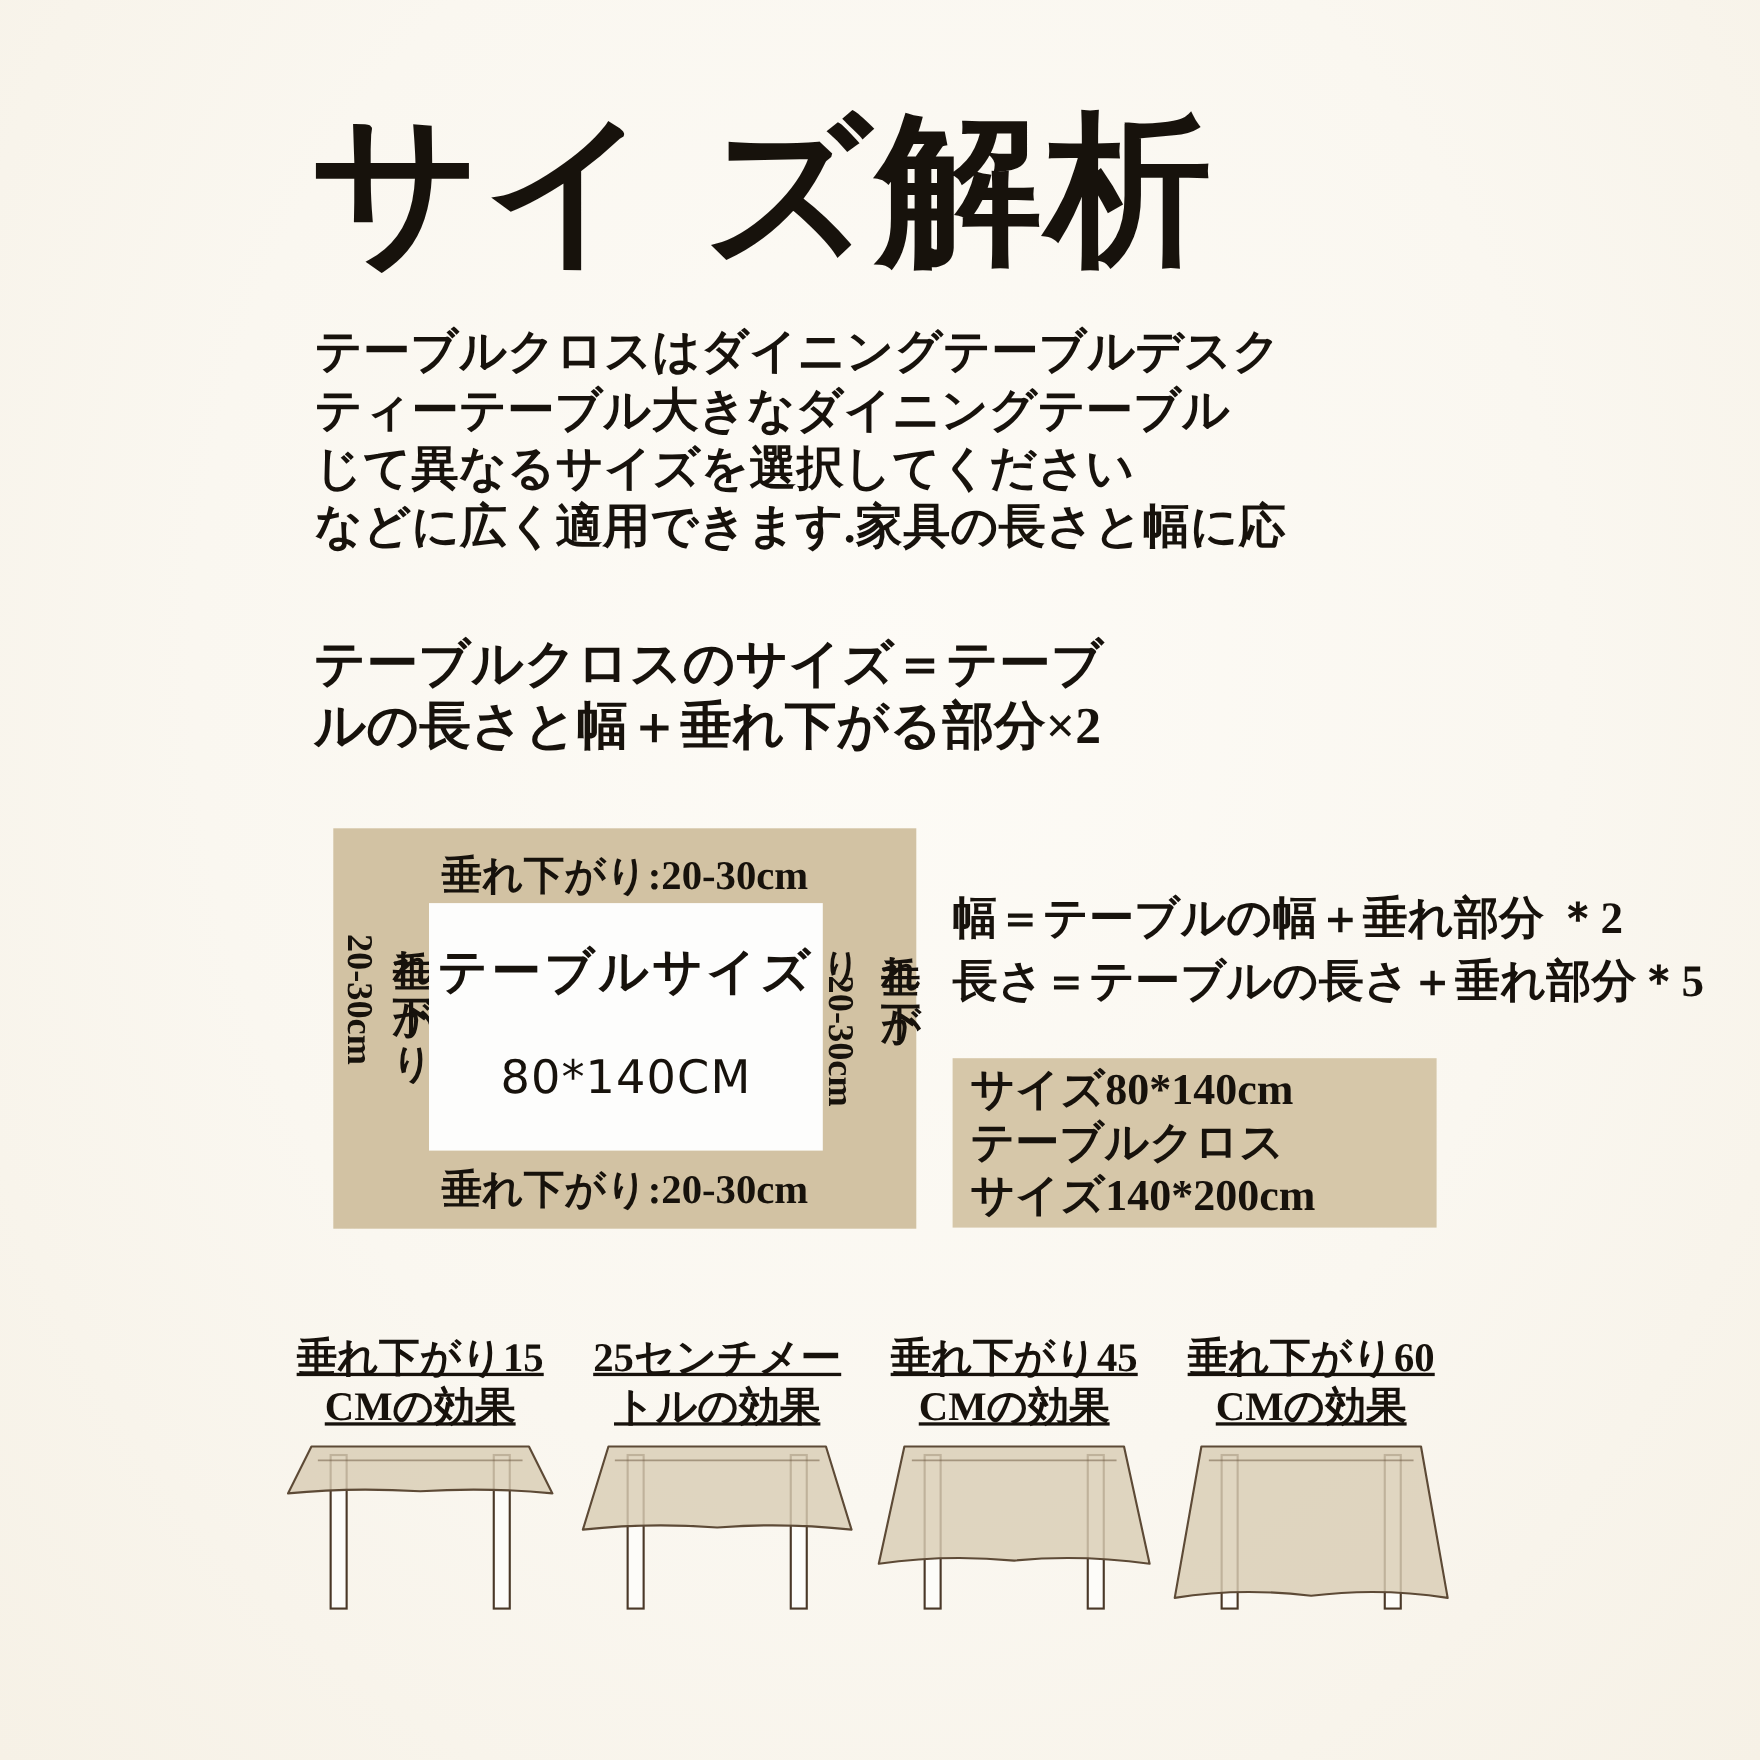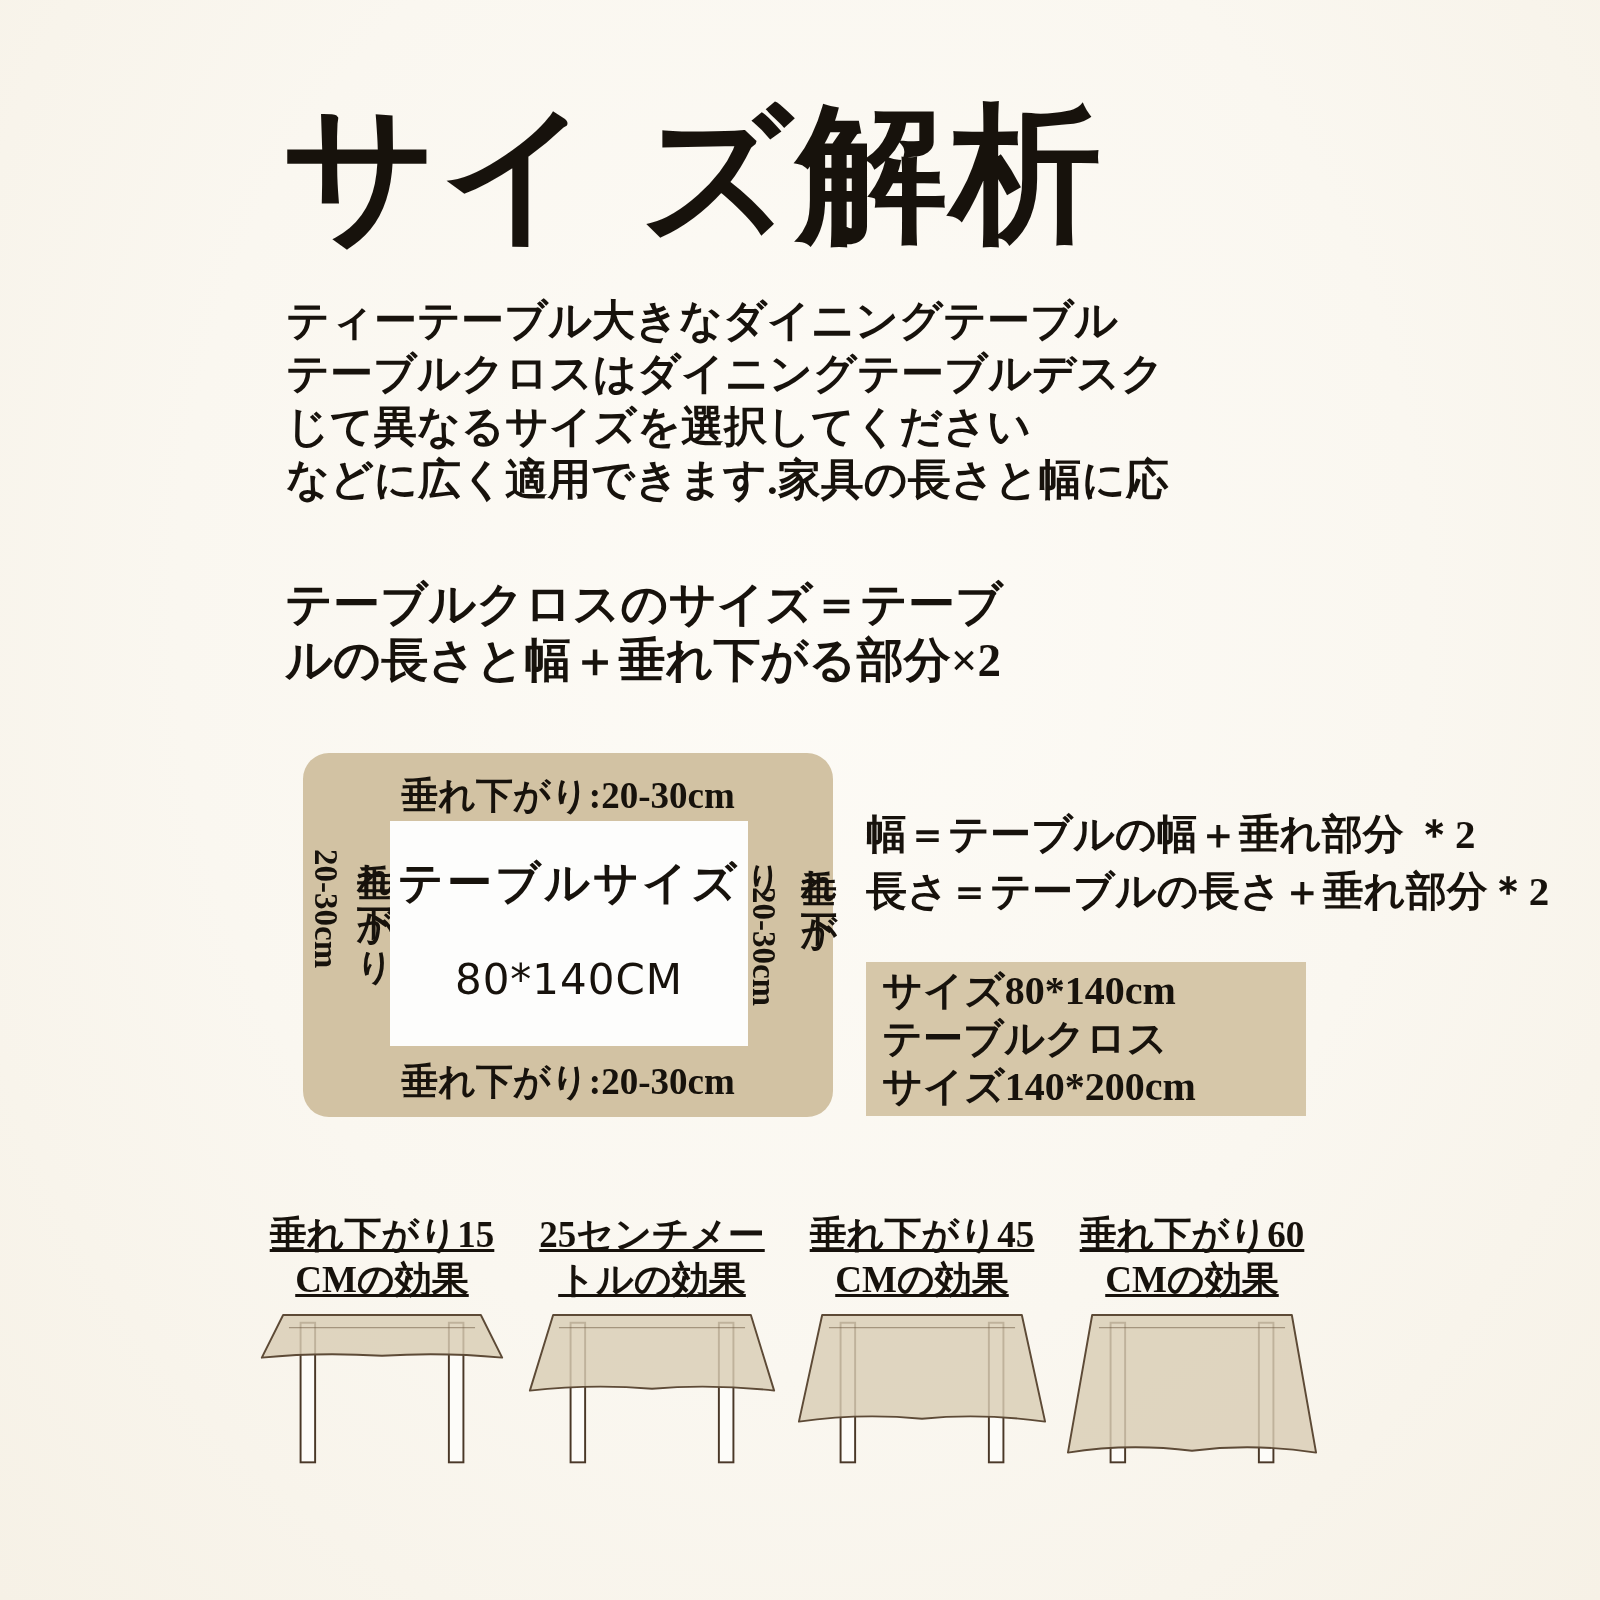--- a/index.html
+++ b/index.html
@@ -23,21 +23,20 @@
   }
   .formula-head{
     position:absolute;left:285px;top:576px;
     font-size:47px;font-weight:800;line-height:56px;
     white-space:nowrap;
   }
   
   .diagram{
     position:absolute;left:303px;top:753px;width:530px;height:364px;
     background:#d2c2a3;
-    border-radius:26px;
   }
   .diagram .lbl-top{
     position:absolute;left:0;right:0;top:18px;text-align:center;
     font-size:37px;font-weight:700;
   }
   .diagram .lbl-bottom{
     position:absolute;left:0;right:0;bottom:10px;text-align:center;
     font-size:37px;font-weight:700;
   }
   .table-face{
@@ -85,22 +84,22 @@
   .effect svg{margin-top:6px;display:block;}
 </style>
 </head>
 <body>
 
 <div class="page">
 
   <div class="title">サイ ズ解析</div>
 
   <div class="intro">
+    <div>テーブルクロスはダイニングテーブルデスク</div>
     <div>ティーテーブル大きなダイニングテーブル</div>
-    <div>テーブルクロスはダイニングテーブルデスク</div>
     <div>じて異なるサイズを選択してください</div>
     <div>などに広く適用できます.家具の長さと幅に応</div>
   </div>
 
   <div class="formula-head">
     <div>テーブルクロスのサイズ＝テーブ</div>
     <div>ルの長さと幅＋垂れ下がる部分×2</div>
   </div>
 
   <div class="diagram">
@@ -119,21 +118,21 @@
     <div class="vlab vlab-right">
       <span class="vnum">り 20-30cm</span>
       <span class="vkanji">垂れ下が</span>
     </div>
 
     <div class="lbl-bottom">垂れ下がり:20-30cm</div>
   </div>
 
   <div class="formulas">
     <div>幅＝テーブルの幅＋垂れ部分 ＊2</div>
-    <div>長さ＝テーブルの長さ＋垂れ部分＊2</div>
+    <div>長さ＝テーブルの長さ＋垂れ部分＊5</div>
   </div>
 
   <div class="size-box">
     <div>サイズ80*140cm</div>
     <div>テーブルクロス</div>
     <div>サイズ140*200cm</div>
   </div>
 
   <div class="effects">
 

